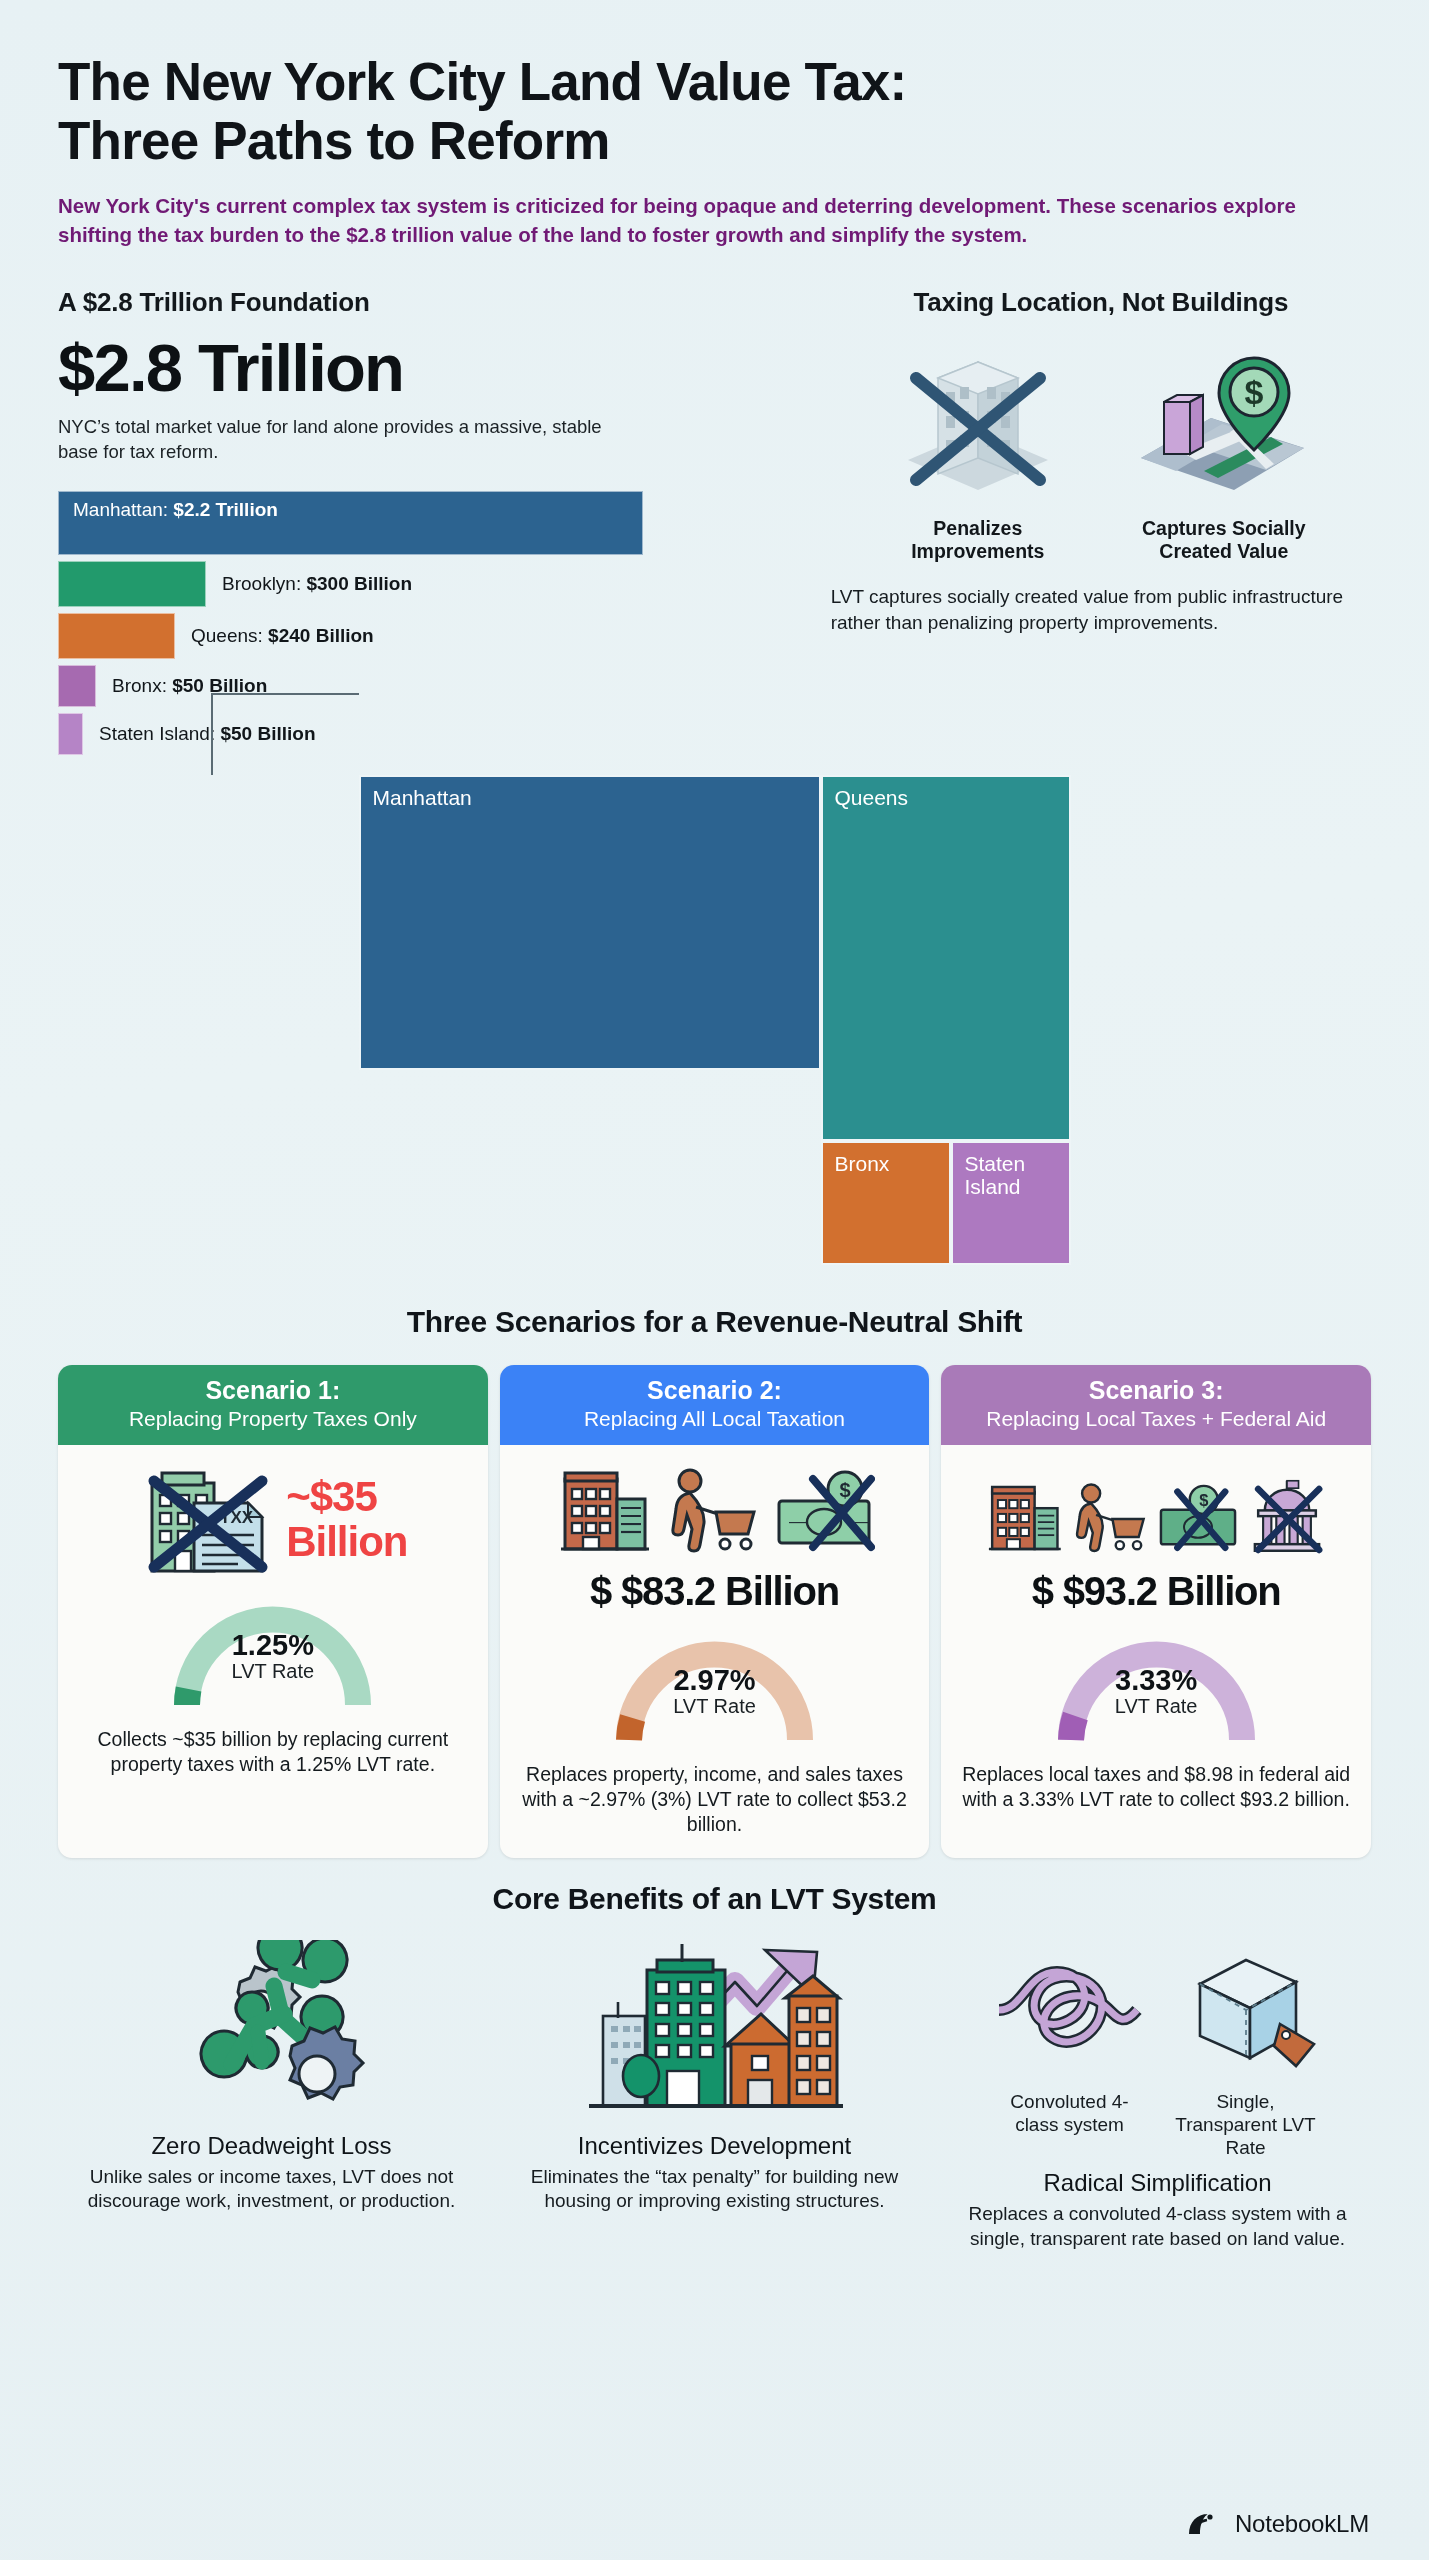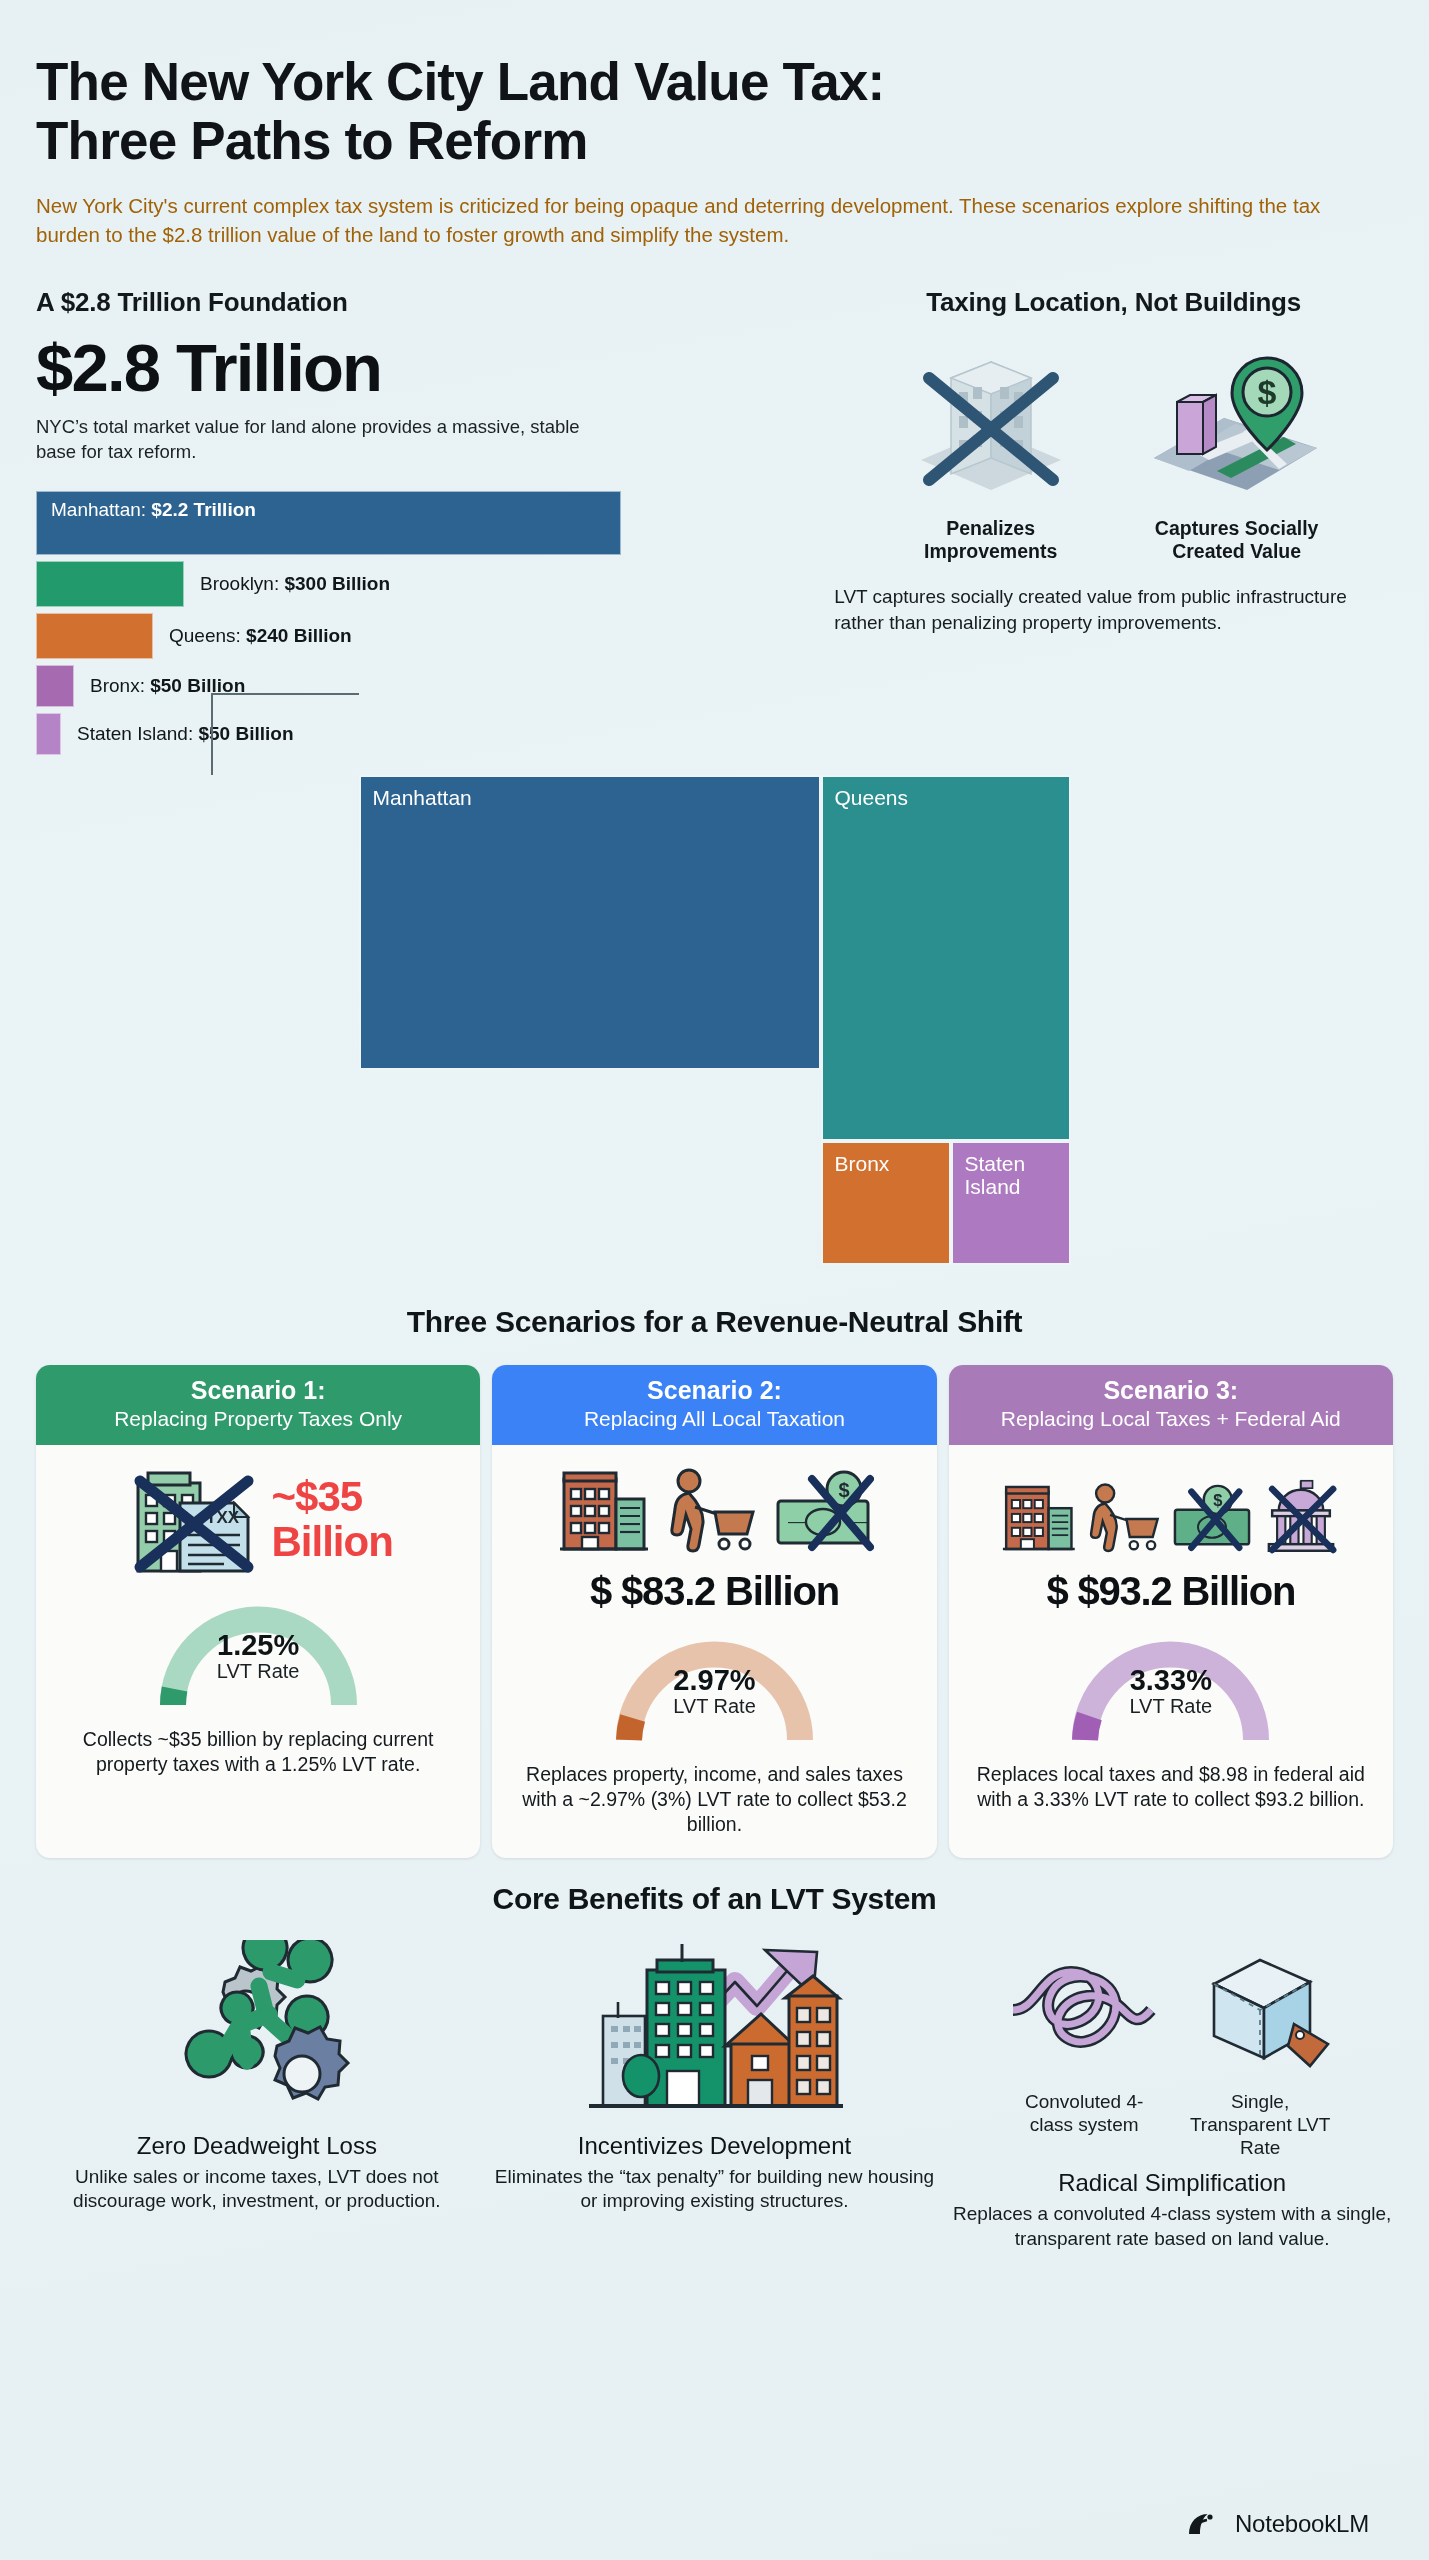--- a/index.html
+++ b/index.html
@@ -8,37 +8,38 @@
     background: #e9f2f5;
     font-family: "Liberation Sans", sans-serif;
   }
   body {
     width: 1429px;
     min-height: 2560px;
     position: relative;
     background: linear-gradient(170deg, #e7f1f4 0%, #eaf3f5 40%, #e6f0f3 100%);
     overflow: hidden;
   }
-  .page { padding: 0 36px; }
+  .page { padding: 0 58px; }
 
   
   .title {
     padding-top: 52px;
     font-size: 53px;
     line-height: 1.12;
     font-weight: bold;
     letter-spacing: -0.8px;
     color: #101418;
   }
   .subtitle {
     margin-top: 20px;
     font-size: 20.5px;
     line-height: 1.42;
-    color: #a16207;
+    color: #701a75;
     max-width: 1320px;
+    font-weight: bold;
   }
 
   
   .upper {
     display: flex;
     margin-top: 38px;
     gap: 20px;
   }
   .col-left { width: 780px; }
   .col-right { width: 560px; }

